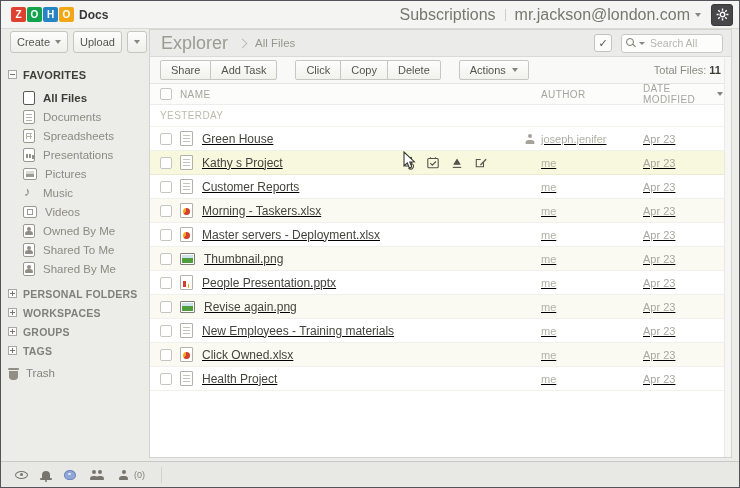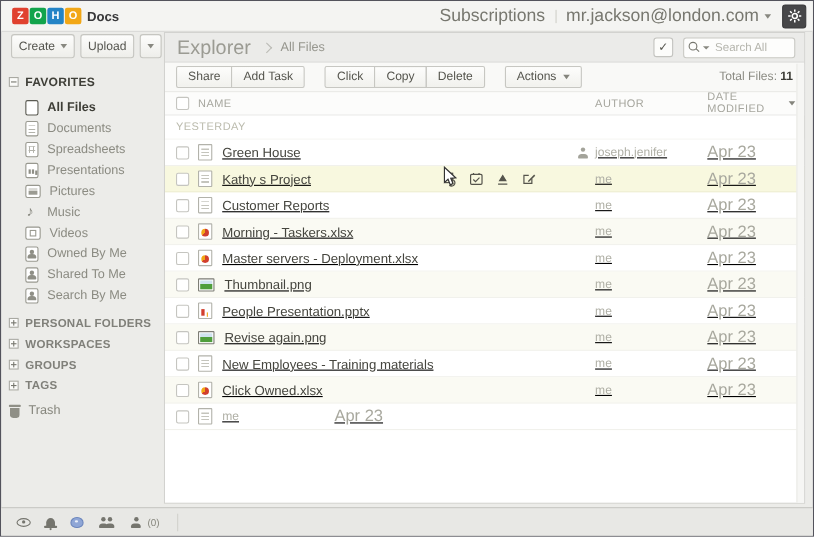--- a/index.html
+++ b/index.html
@@ -107,21 +107,21 @@
   .ficon{position:relative;width:13px;height:15px;border:1px solid #b2b2aa;border-radius:1px;background:#fff;flex:0 0 13px;margin-right:9px;}
   .doc-file-icon::before{content:"";position:absolute;left:2px;right:2px;top:3px;height:8px;
     background:repeating-linear-gradient(to bottom,#c4c4bc 0,#c4c4bc 1px,transparent 1px,transparent 3px);}
   .xlsx-file-icon::before{content:"";position:absolute;left:2px;bottom:2px;width:7px;height:7px;border-radius:50%;
     background:conic-gradient(#d23f2e 0 65%,#f2a716 65% 100%);}
   .pptx-file-icon::before{content:"";position:absolute;left:2px;bottom:2px;width:3px;height:6px;background:#d23f2e;box-shadow:4px 2px 0 -1px #f2a716;}
   .png-file-icon{height:12px;width:15px;flex-basis:15px;border-color:#7d7d75;}
   .png-file-icon::before{content:"";position:absolute;inset:1px;background:linear-gradient(180deg,#cfe3ef 40%,#4f9e3c 40%);}
   .fname{flex:1;font-size:12px;color:#45453e;display:flex;align-items:center;}
   .fauthor{width:102px;flex:0 0 102px;font-size:11px;color:#b0b0a6;}
-  .fdate{width:80px;flex:0 0 80px;font-size:15px;color:#a8a89e;}
+  .fdate{width:80px;flex:0 0 80px;font-size:11px;color:#a8a89e;}
   .shared-user{position:absolute;left:375px;top:7px;width:10px;height:10px;color:#a3a39a;}
   .shared-user::before{content:"";position:absolute;top:0;left:50%;transform:translateX(-50%);width:4px;height:4px;border-radius:50%;background:currentColor;}
   .shared-user::after{content:"";position:absolute;bottom:0;left:50%;transform:translateX(-50%);width:9px;height:4px;border-radius:5px 5px 1px 1px;background:currentColor;}
   .hover-actions{position:absolute;left:250px;top:3px;display:flex;gap:6px;}
   .ha{width:18px;height:17px;border:none;background:transparent;padding:0;cursor:pointer;display:flex;align-items:center;justify-content:center;}
 
   .scroll-gutter{position:absolute;top:28px;right:0;bottom:0;width:7px;background:#f6f6f4;border-left:1px solid #e9e9e6;cursor:pointer;}
 
   
   .bottombar{position:absolute;left:0;right:0;bottom:0;height:26px;background:#e8e8e5;border-top:1px solid #c8c8c4;display:flex;align-items:center;padding-left:14px;gap:14px;}
@@ -235,21 +235,21 @@
     <span class="fav-label">Owned By Me</span>
   </li>
 
   <li class="fav-item">
     <span class="si shared-to-me-icon"></span>
     <span class="fav-label">Shared To Me</span>
   </li>
 
   <li class="fav-item">
     <span class="si shared-by-me-icon"></span>
-    <span class="fav-label">Search By Me</span>
+    <span class="fav-label">Shared By Me</span>
   </li>
 </ul>
       <div class="collapsed-list">
   <div class="tree-header">
     <span class="toggle-box plus"></span>
     <span class="tree-header-label sec-label">PERSONAL FOLDERS</span>
   </div>
 
   <div class="tree-header">
     <span class="toggle-box plus"></span>
@@ -459,20 +459,21 @@
 
     <span class="fauthor">me</span>
     <span class="fdate">Apr 23</span>
   </div>
 
   <div class="row">
     <span class="cell-cb">
             <span class="checkbox"></span>
           </span>
     <span class="ficon doc-file-icon"></span>
+    <span class="fname">Health Project</span>
 
     <span class="fauthor">me</span>
     <span class="fdate">Apr 23</span>
   </div>
 </div>
 
     <div class="scroll-gutter"></div>
   </div>
 
   <div class="bottombar">

